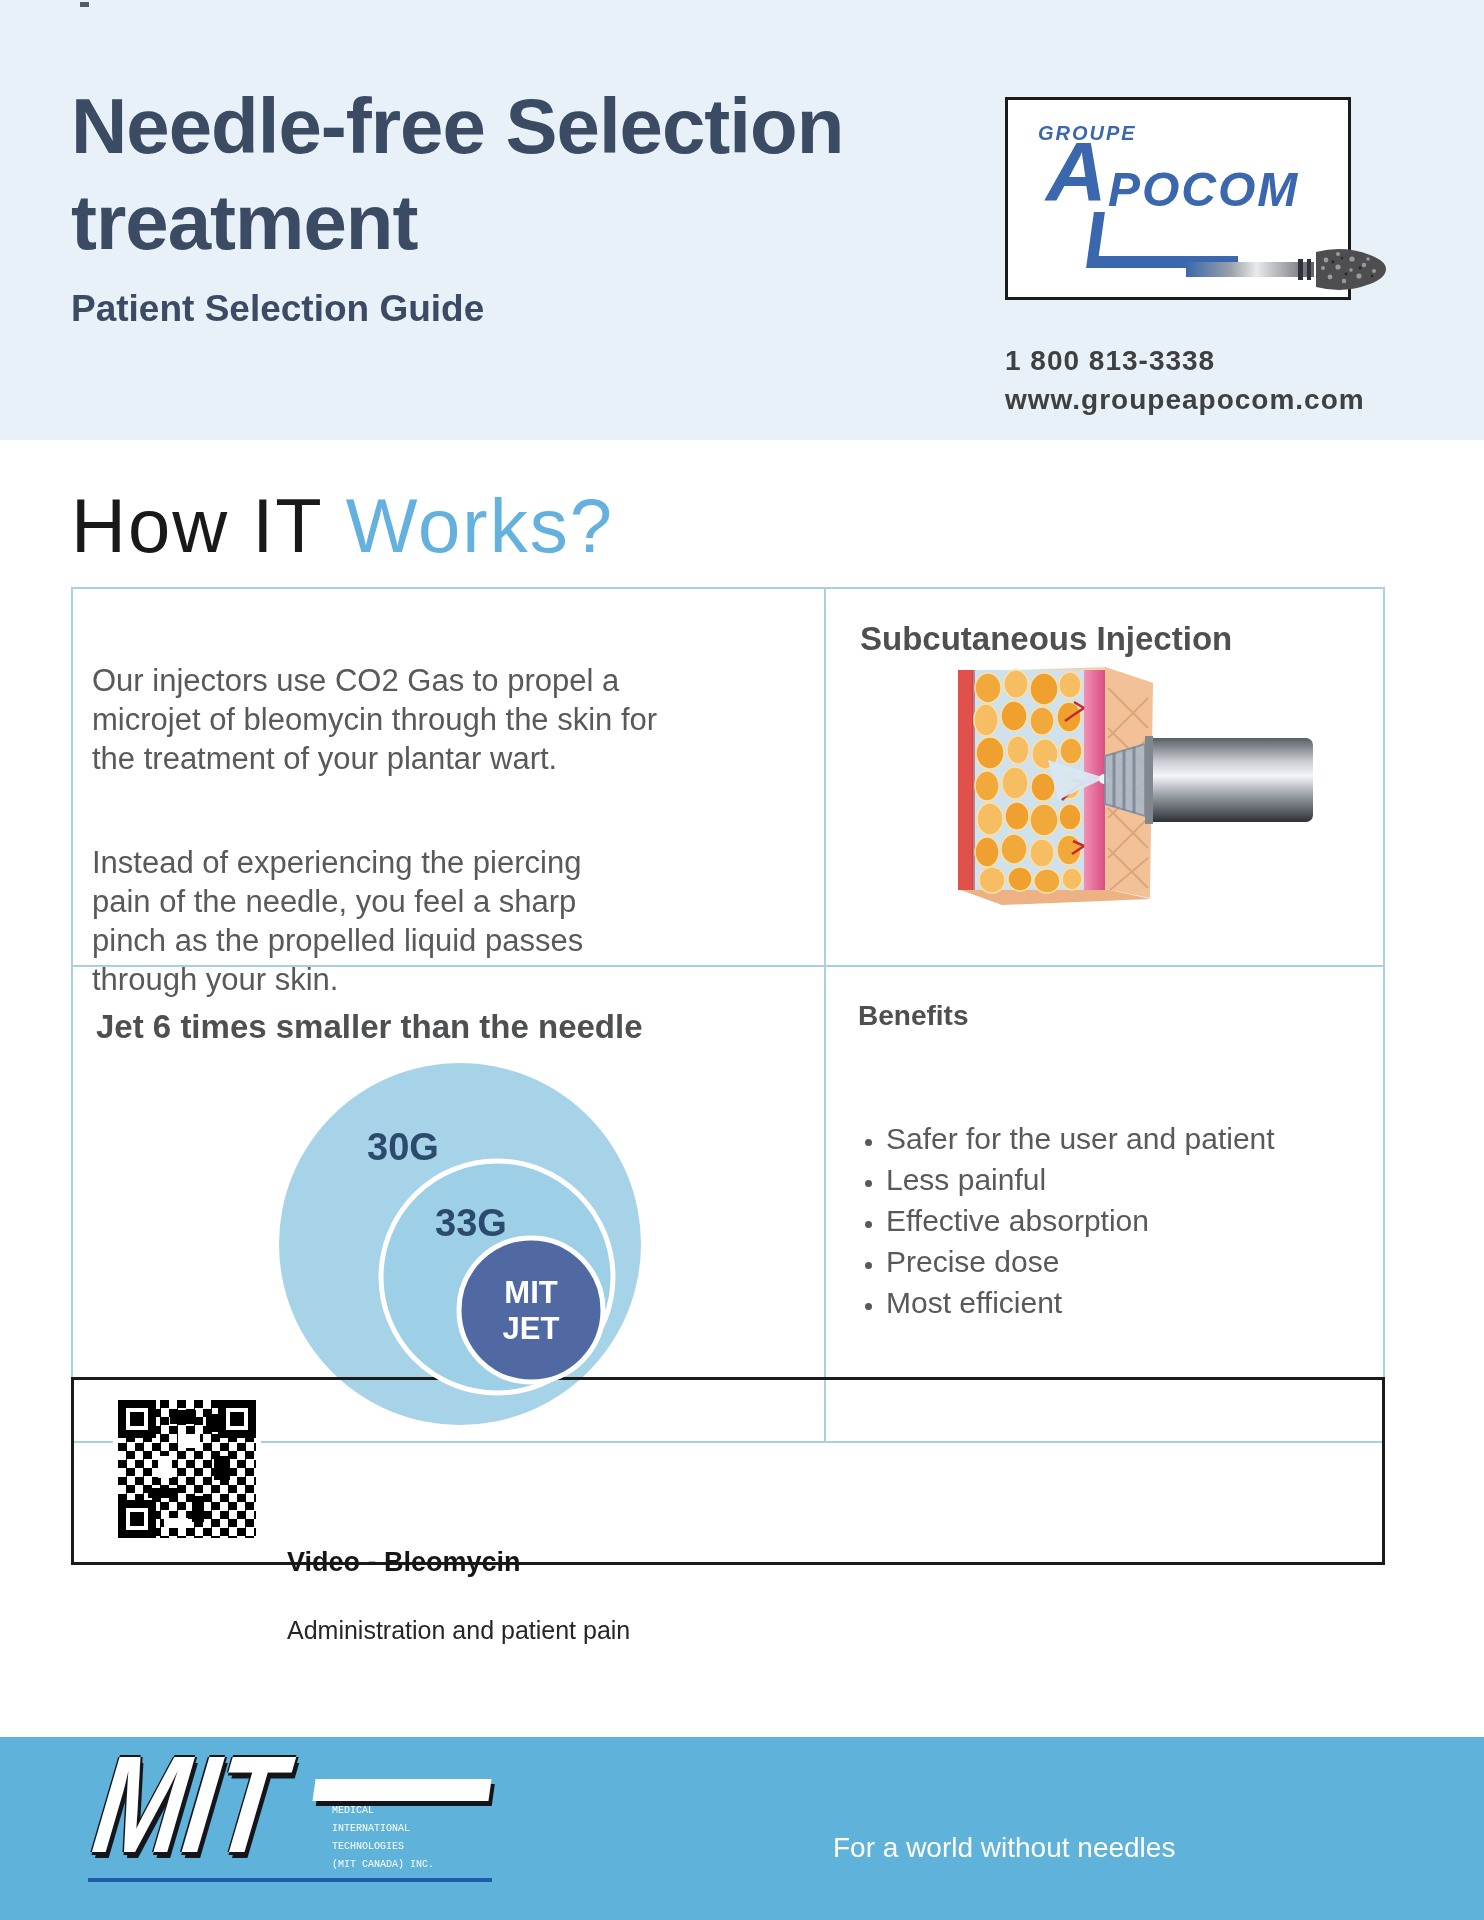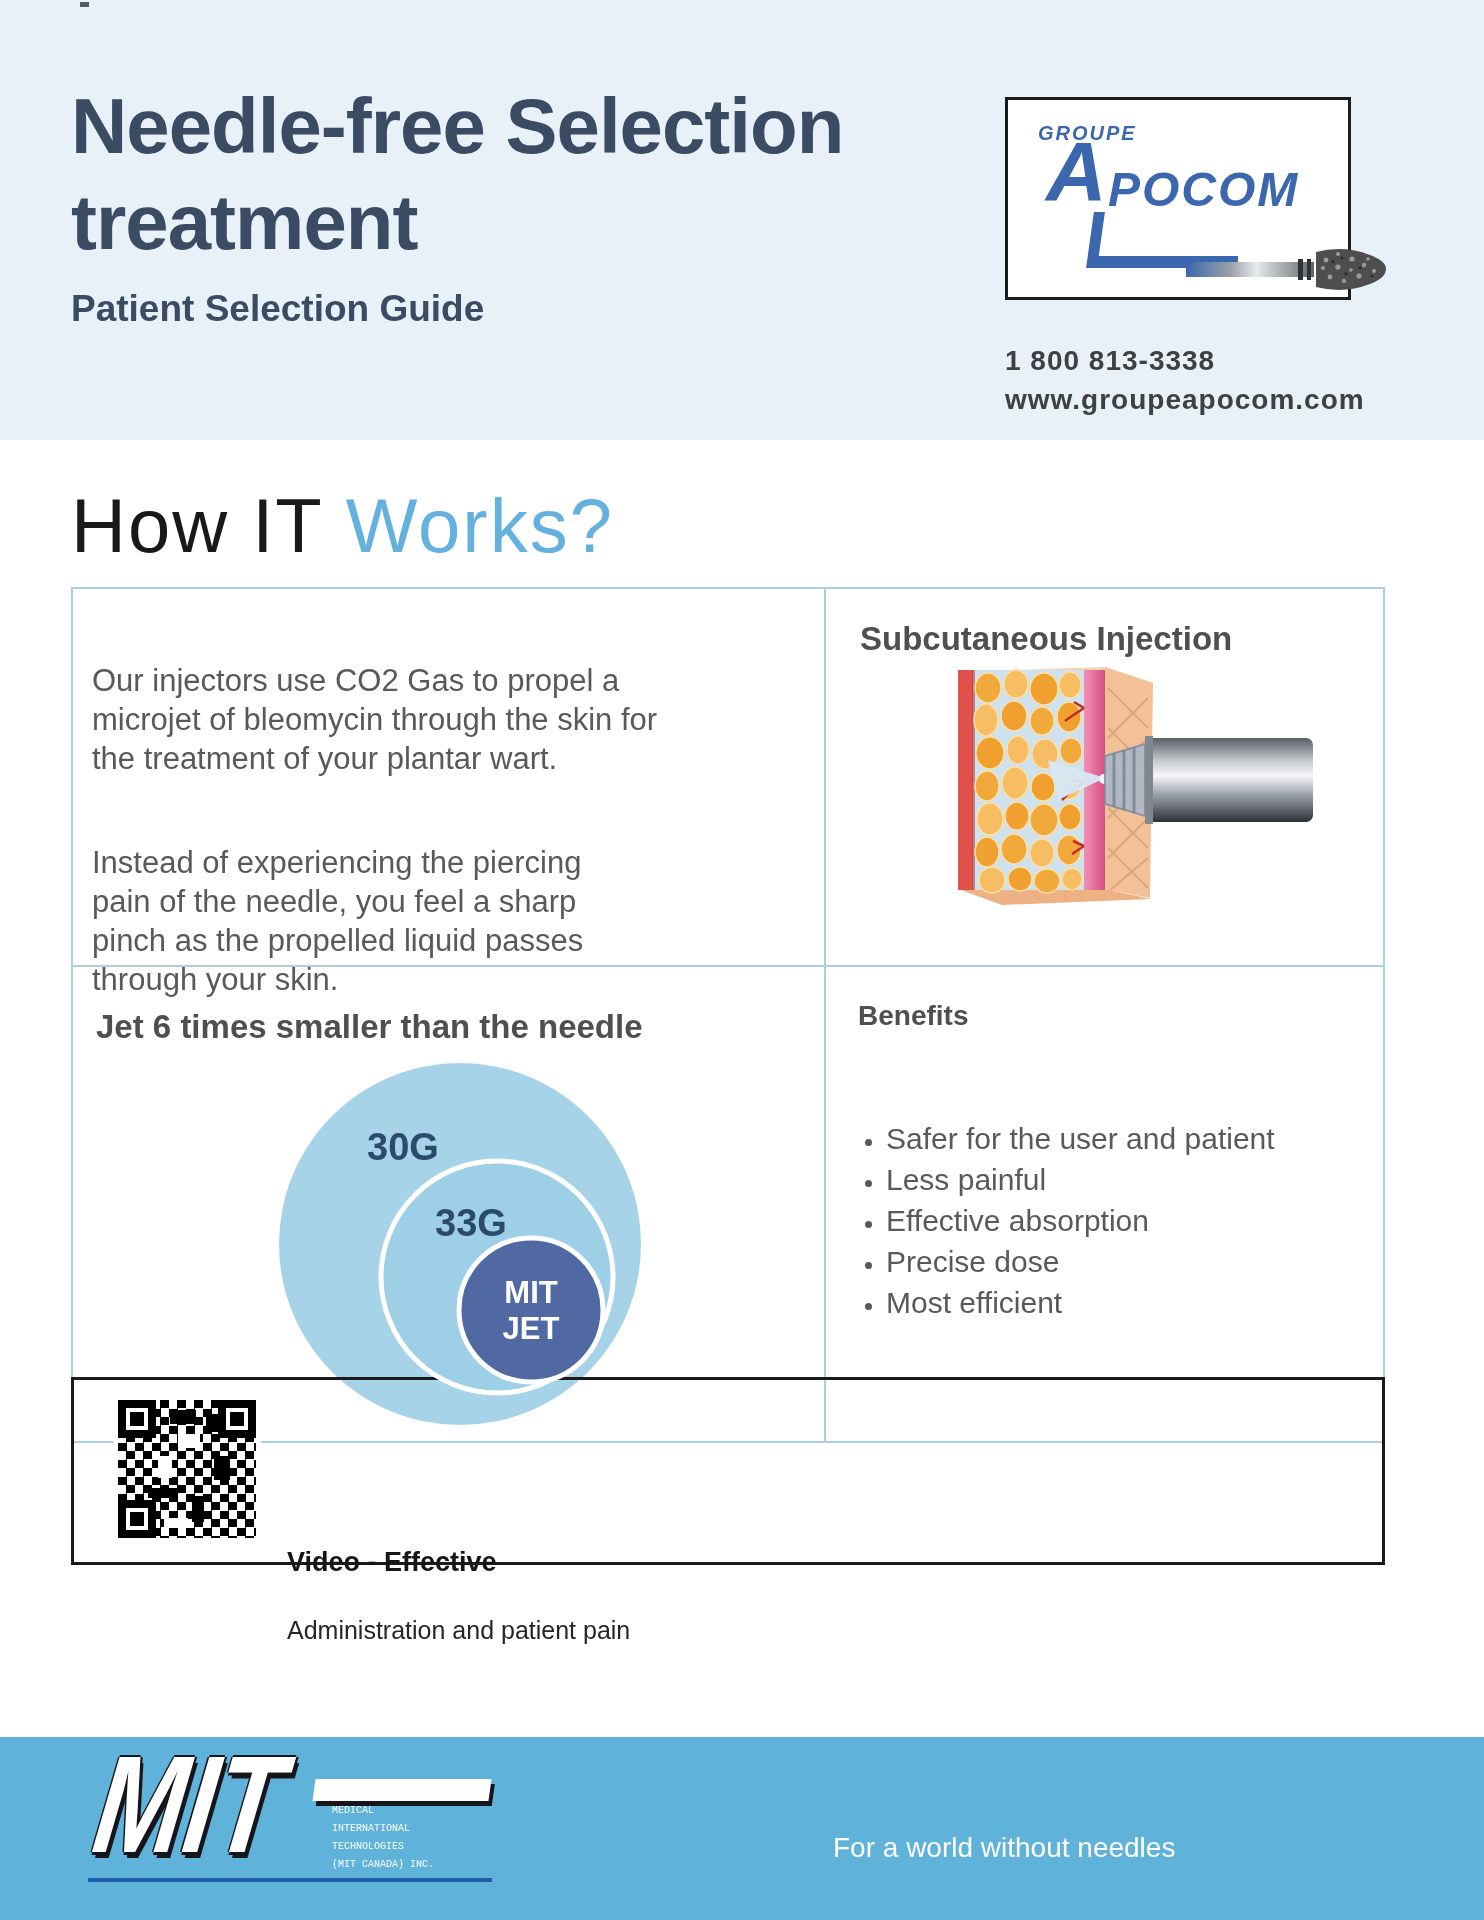--- a/index.html
+++ b/index.html
@@ -267,21 +267,21 @@
   </svg>
 
   <div class="abs video-box"></div>
   <div class="abs qr">
     <div class="qr-grid">
       <div class="finder tl"></div>
       <div class="finder tr"></div>
       <div class="finder bl"></div>
     </div>
   </div>
-  <div class="abs video-title">Video - Effective</div>
+  <div class="abs video-title">Video - Bleomycin</div>
   <div class="abs video-sub">Administration and patient pain</div>
 
   <div class="abs footer"></div>
   <div class="abs mit-bar"></div>
   <div class="abs mit-logo">MIT</div>
   <div class="abs mit-company">MEDICAL
 INTERNATIONAL
 TECHNOLOGIES
 (MIT CANADA) INC.</div>
   <div class="abs mit-underline"></div>

